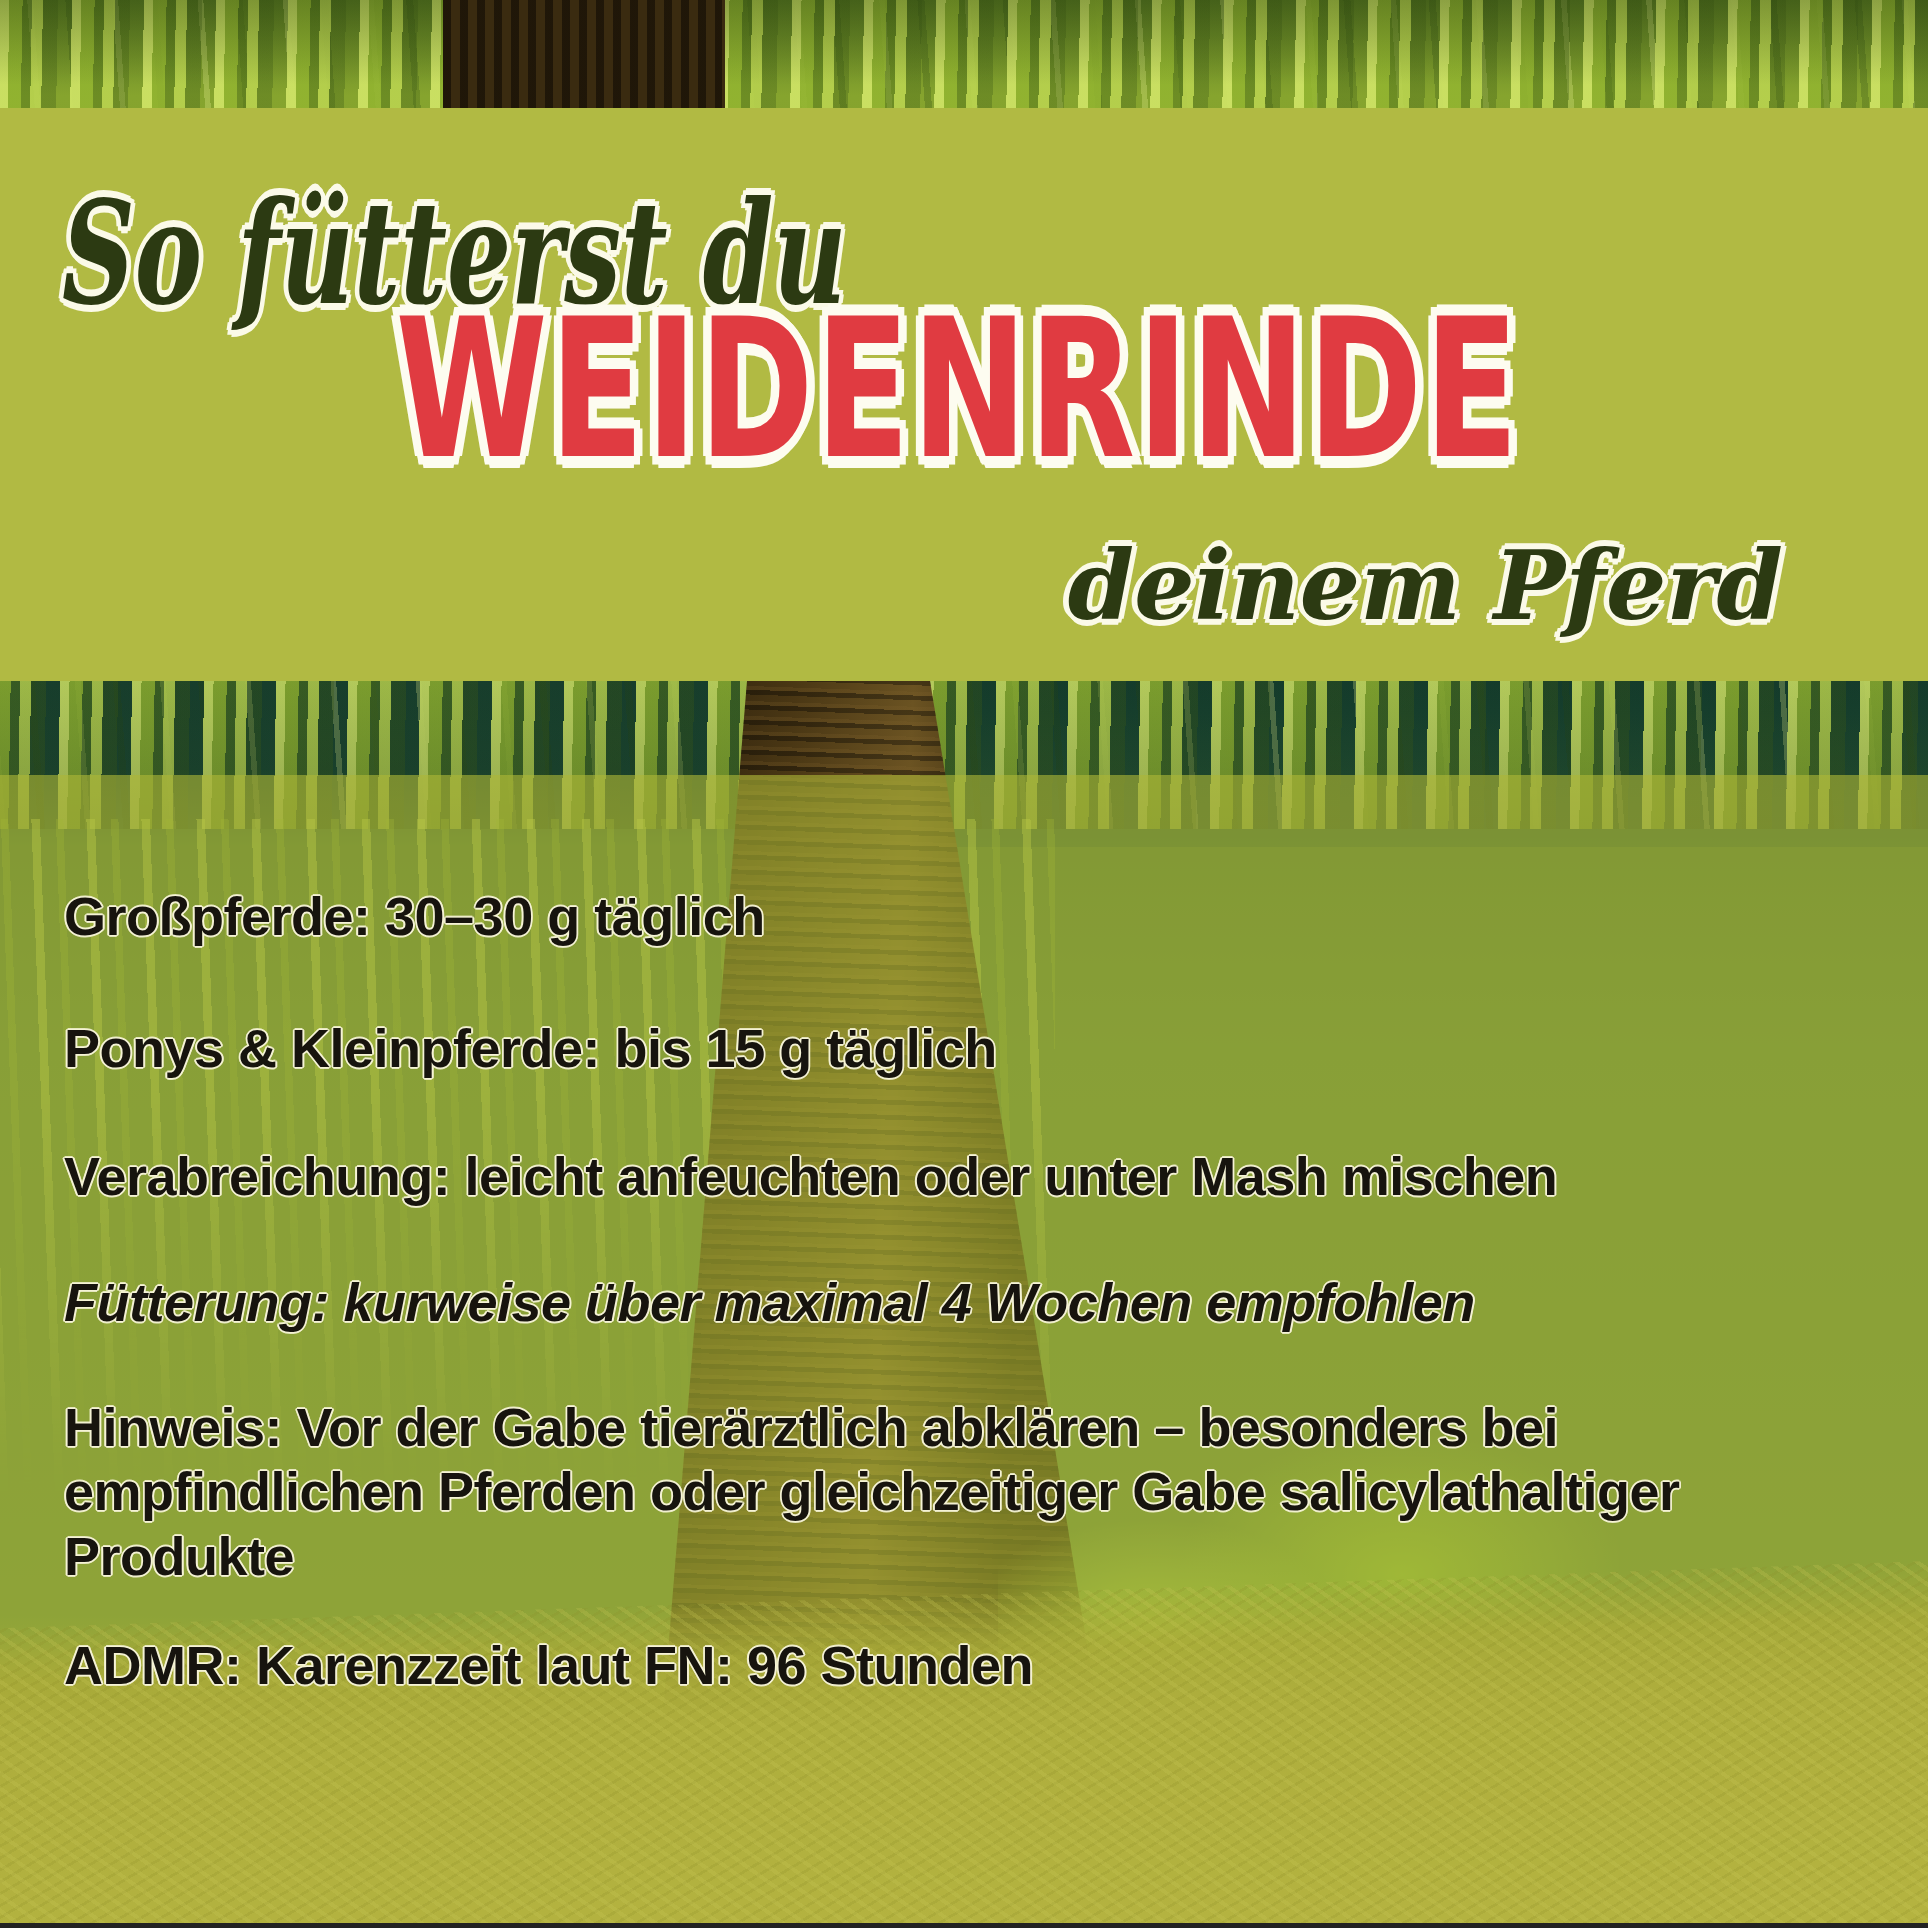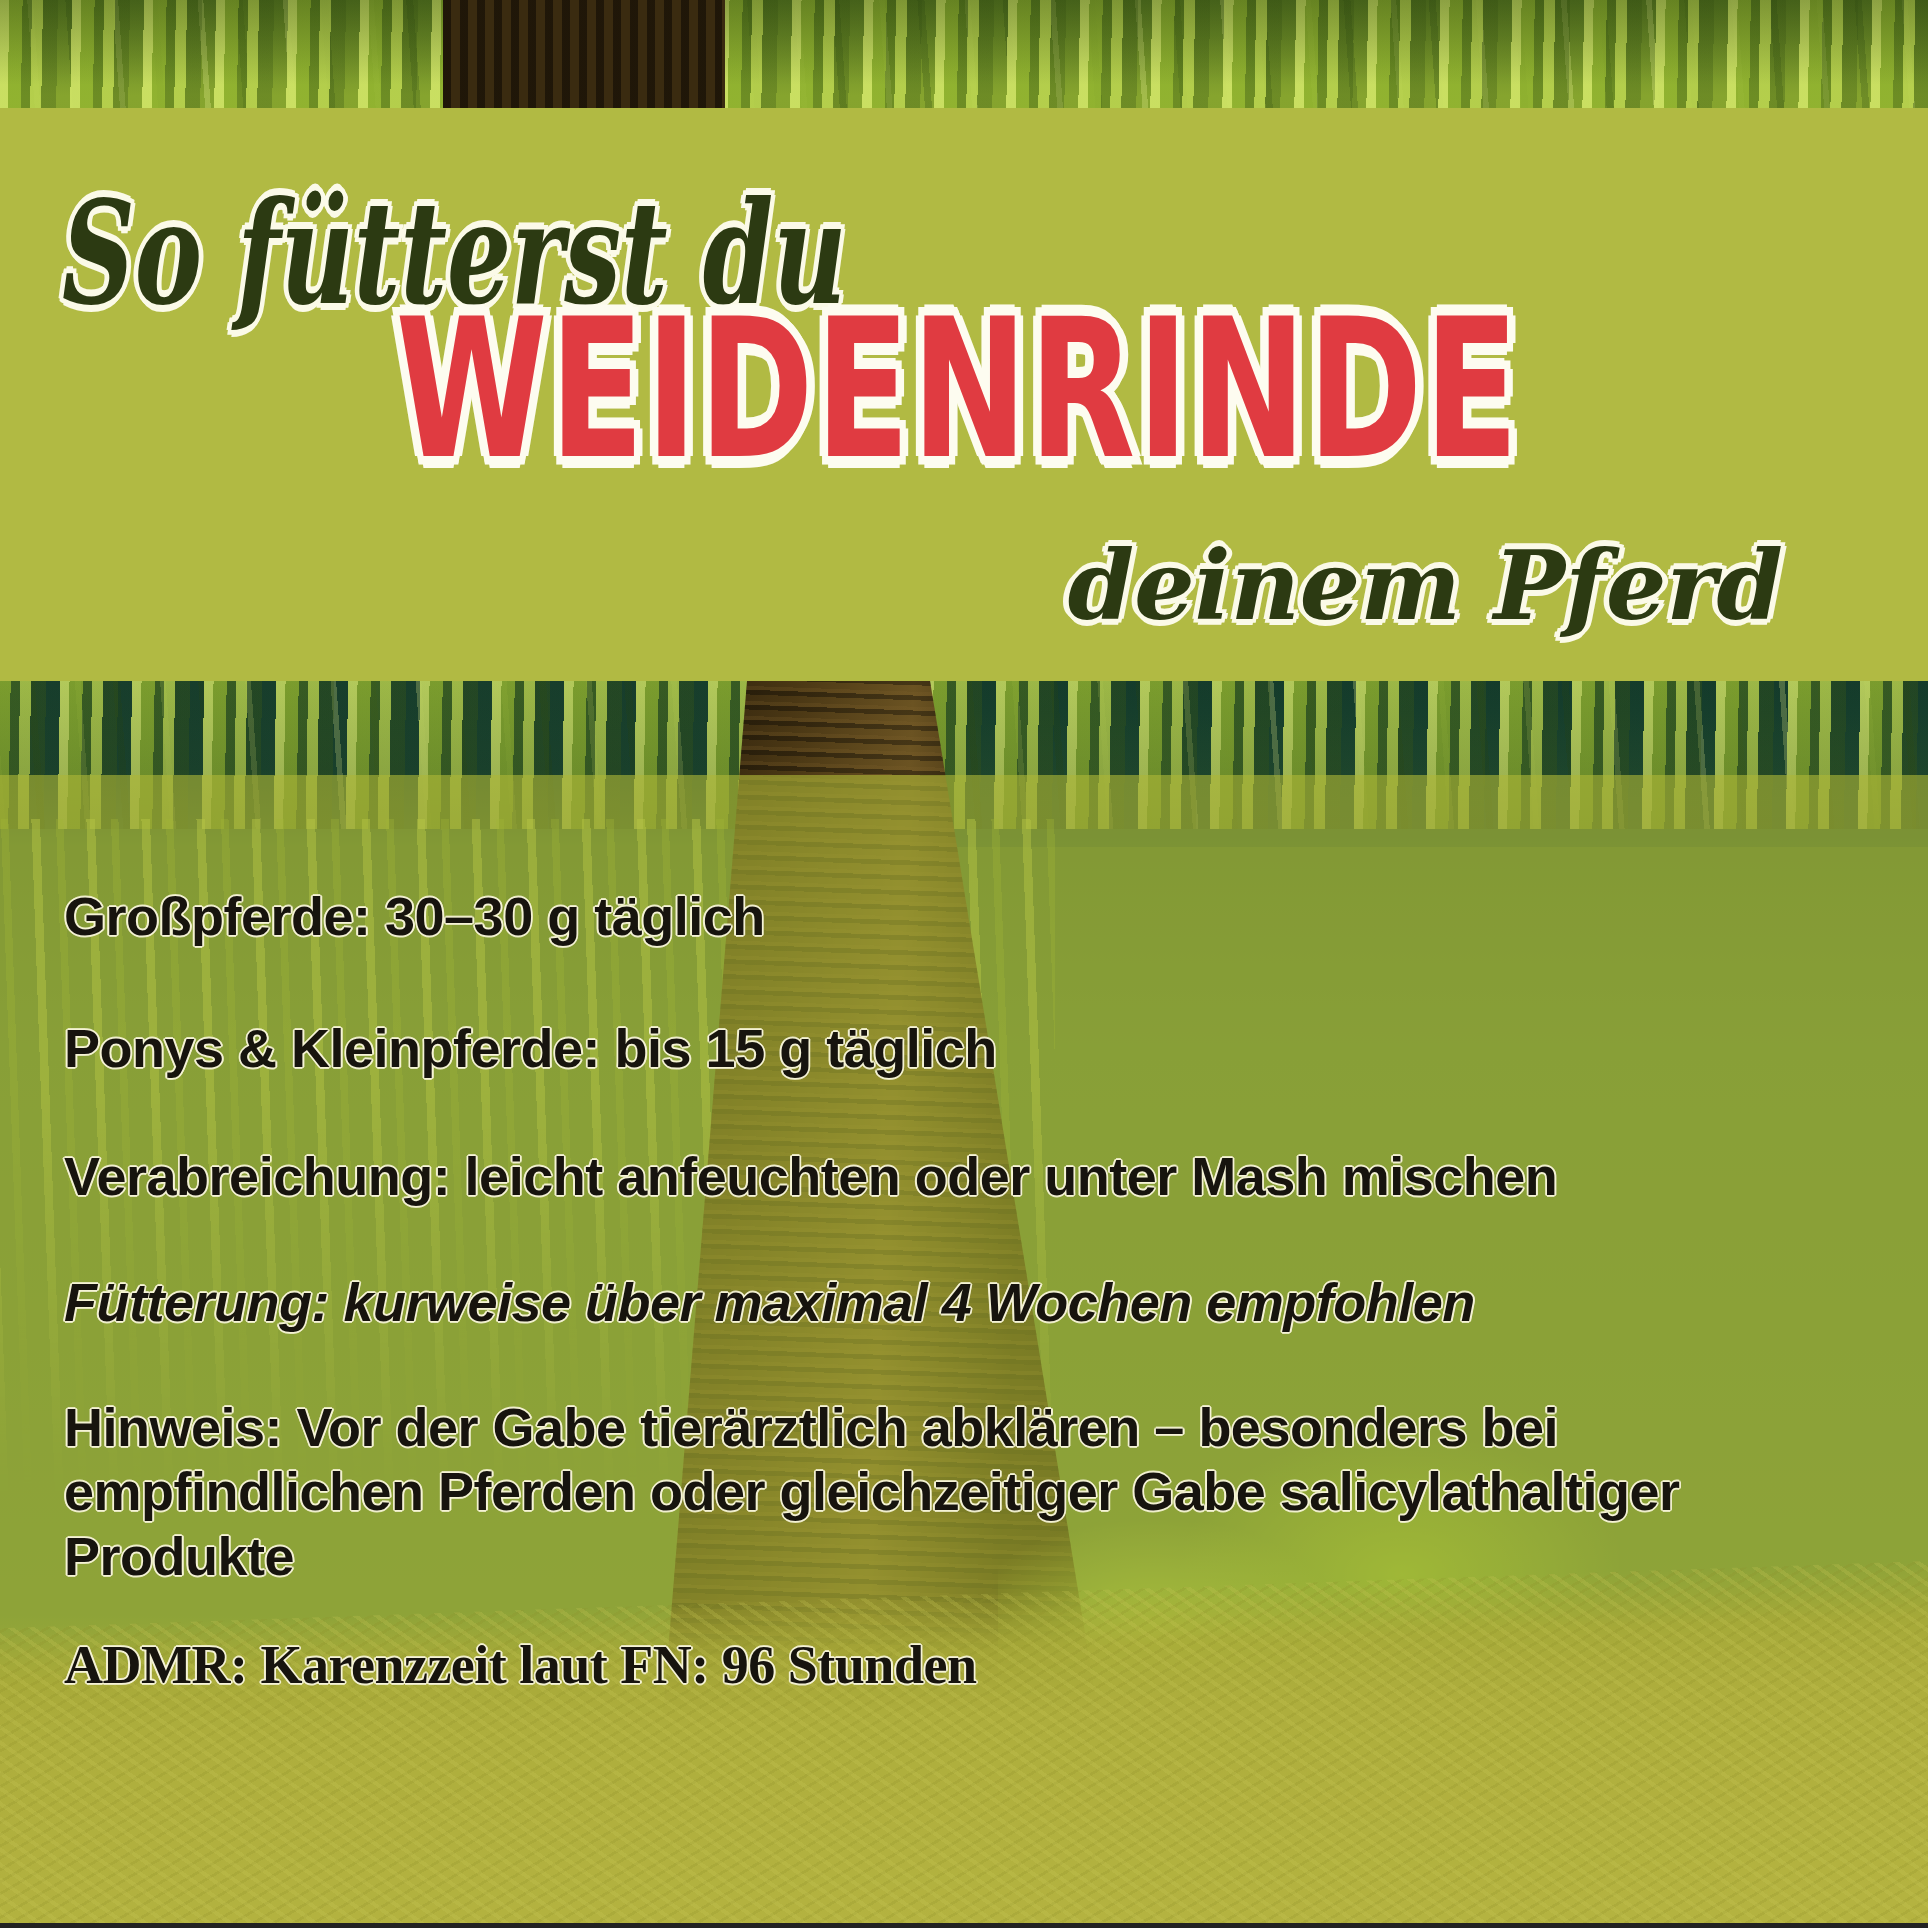--- a/index.html
+++ b/index.html
@@ -74,21 +74,21 @@
     text-shadow:0 0 2.8px #fbfae8,2.8px 2.8px 0 #fbfae8,-2.8px 2.8px 0 #fbfae8,2.8px -2.8px 0 #fbfae8,-2.8px -2.8px 0 #fbfae8,5.6px 0 0 #fbfae8,-5.6px 0 0 #fbfae8,0 5.6px 0 #fbfae8,0 -5.6px 0 #fbfae8;}
   
   .info-line{
     position:absolute;left:64px;max-width:1789px;
     font:700 54px/1.19 "Liberation Sans",sans-serif;color:#17140e;letter-spacing:-0.5px;
     text-shadow:1.9px 0 0 rgba(246,243,214,.85),-1.9px 0 0 rgba(246,243,214,.85),
       0 1.9px 0 rgba(246,243,214,.85),0 -1.9px 0 rgba(246,243,214,.85),
       1.4px 1.4px 0 rgba(246,243,214,.8),-1.4px 1.4px 0 rgba(246,243,214,.8),
       1.4px -1.4px 0 rgba(246,243,214,.8),-1.4px -1.4px 0 rgba(246,243,214,.8);}
   .l1{top:884px;} .l2{top:1016px;} .l3{top:1144px;text-align:center;} .l4{top:1270px;font-style:italic;}
-  .l5{top:1395px;width:1761px;} .l6{top:1633px;font-family:Liberation Serif, serif;}
+  .l5{top:1395px;width:1761px;} .l6{top:1633px;}
 </style>
 </head>
 <body>
 
 <div class="page">
 
   <div class="photo">
     <div class="ph-base"></div>
     <div class="ph-pond-dark"></div>
     <div class="ph-foliage-top"></div>

